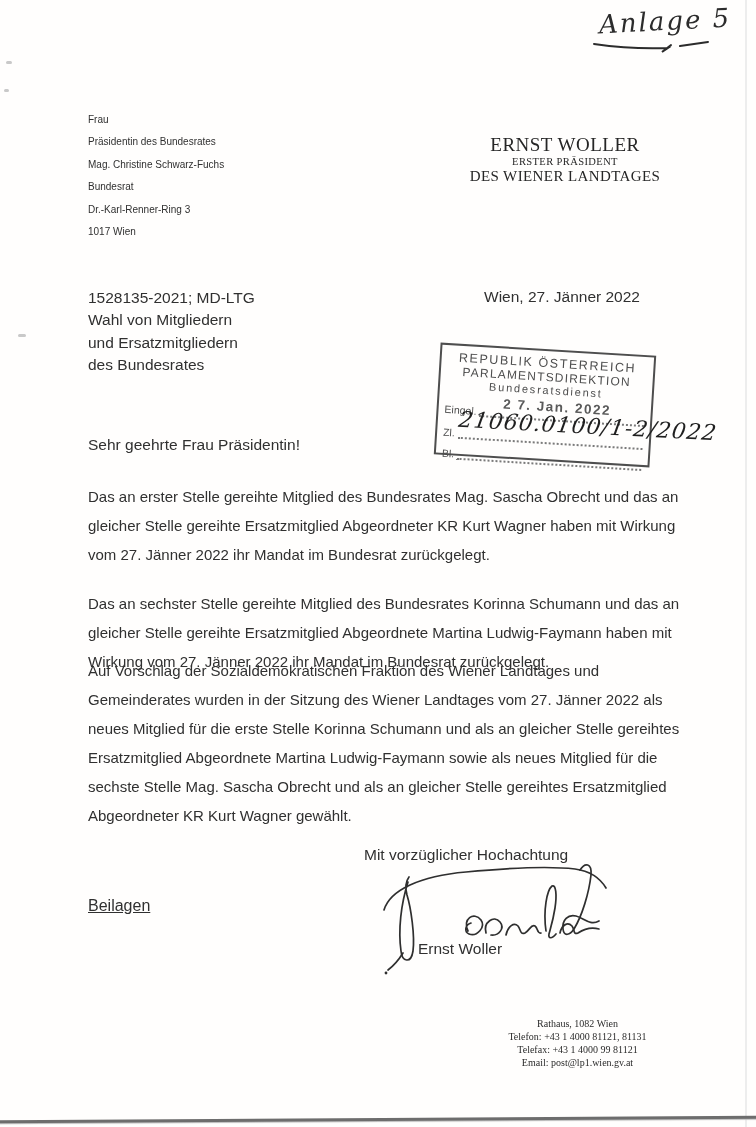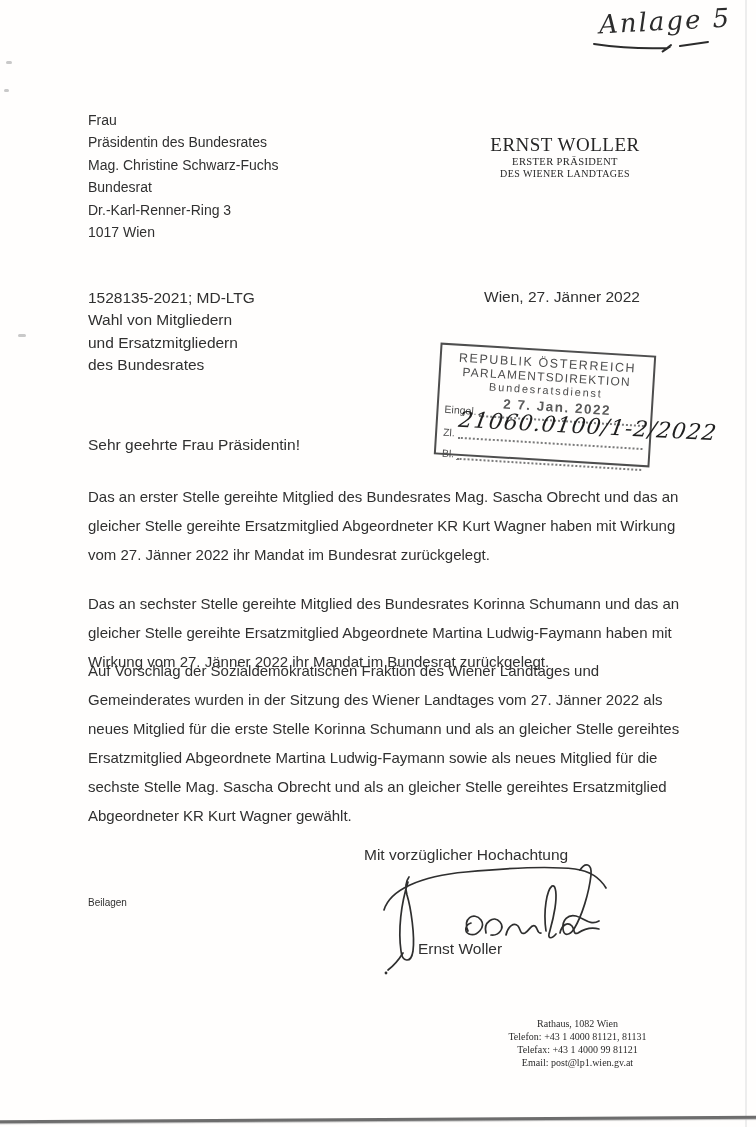--- a/index.html
+++ b/index.html
@@ -12,28 +12,28 @@
   .scan-bottom { position:absolute; left:-4px; top:1118px; width:766px; height:3px;
     background:#6d6d6d; transform:rotate(-0.35deg); box-shadow:0 1px 1px #bbb; }
   .speck { position:absolute; background:#c9c9c9; border-radius:2px; }
 
   
   .anlage { position:absolute; left:599px; top:6px; transform:rotate(-3deg);
     font-family:"DejaVu Serif", serif; font-style:italic; font-size:26px; color:#2c2c2c; letter-spacing:2px; }
   .anlage-underline { position:absolute; left:592px; top:36px; }
 
   
-  .recipient { position:absolute; left:88px; top:109px; font-size:14px; line-height:22.4px; }
+  .recipient { position:absolute; left:88px; top:109px; font-size:10px; line-height:22.4px; }
 
   
   .sender { position:absolute; left:465px; top:134px; width:200px; text-align:center;
     font-family:"Liberation Serif", serif; color:#262626; }
   .sender-name { font-size:19px; letter-spacing:0.5px; }
   .sender-title { font-size:10.5px; letter-spacing:0.4px; }
-  .sender-title2 { font-size:10px; letter-spacing:0.4px; margin-top:1px; }
+  .sender-title2 { font-size:15px; letter-spacing:0.4px; margin-top:1px; }
 
   
   .reference { position:absolute; left:88px; top:287px; font-size:15.5px; line-height:22.4px; }
   .dateline { position:absolute; left:484px; top:288px; font-size:15.5px; }
 
   
   .stamp { position:absolute; left:437px; top:349px; width:216px; height:112px;
     border:2px solid #4e4e4e; transform:rotate(3.5deg); box-sizing:border-box;
     color:#4e4e4e; overflow:visible; }
   .stamp-l1 { margin-top:5px; text-align:center; font-size:12.5px; letter-spacing:1.6px; white-space:nowrap; }
@@ -54,21 +54,21 @@
 
   
   .salutation { position:absolute; left:88px; top:436px; font-size:15.5px; }
   .para { position:absolute; left:88px; width:596px; font-size:15px; line-height:29px; text-align:left; }
   .p1 { top:482px; }
   .p2 { top:589px; }
   .p3 { top:656px; }
 
   
   .closing-formula { position:absolute; left:364px; top:846px; font-size:15.5px; }
-  .enclosures { position:absolute; left:88px; top:897px; font-size:10px; }
+  .enclosures { position:absolute; left:88px; top:897px; font-size:16px; text-decoration:underline; }
   .signature { position:absolute; left:368px; top:860px; }
   .signer-name { position:absolute; left:418px; top:940px; font-size:15.5px; }
 
   
   .footer { position:absolute; left:470px; top:1017px; width:215px; text-align:center;
     font-family:Liberation Serif, serif; font-size:10px; line-height:13px; color:#2b2b2b; }
 </style>
 </head>
 <body>
 

